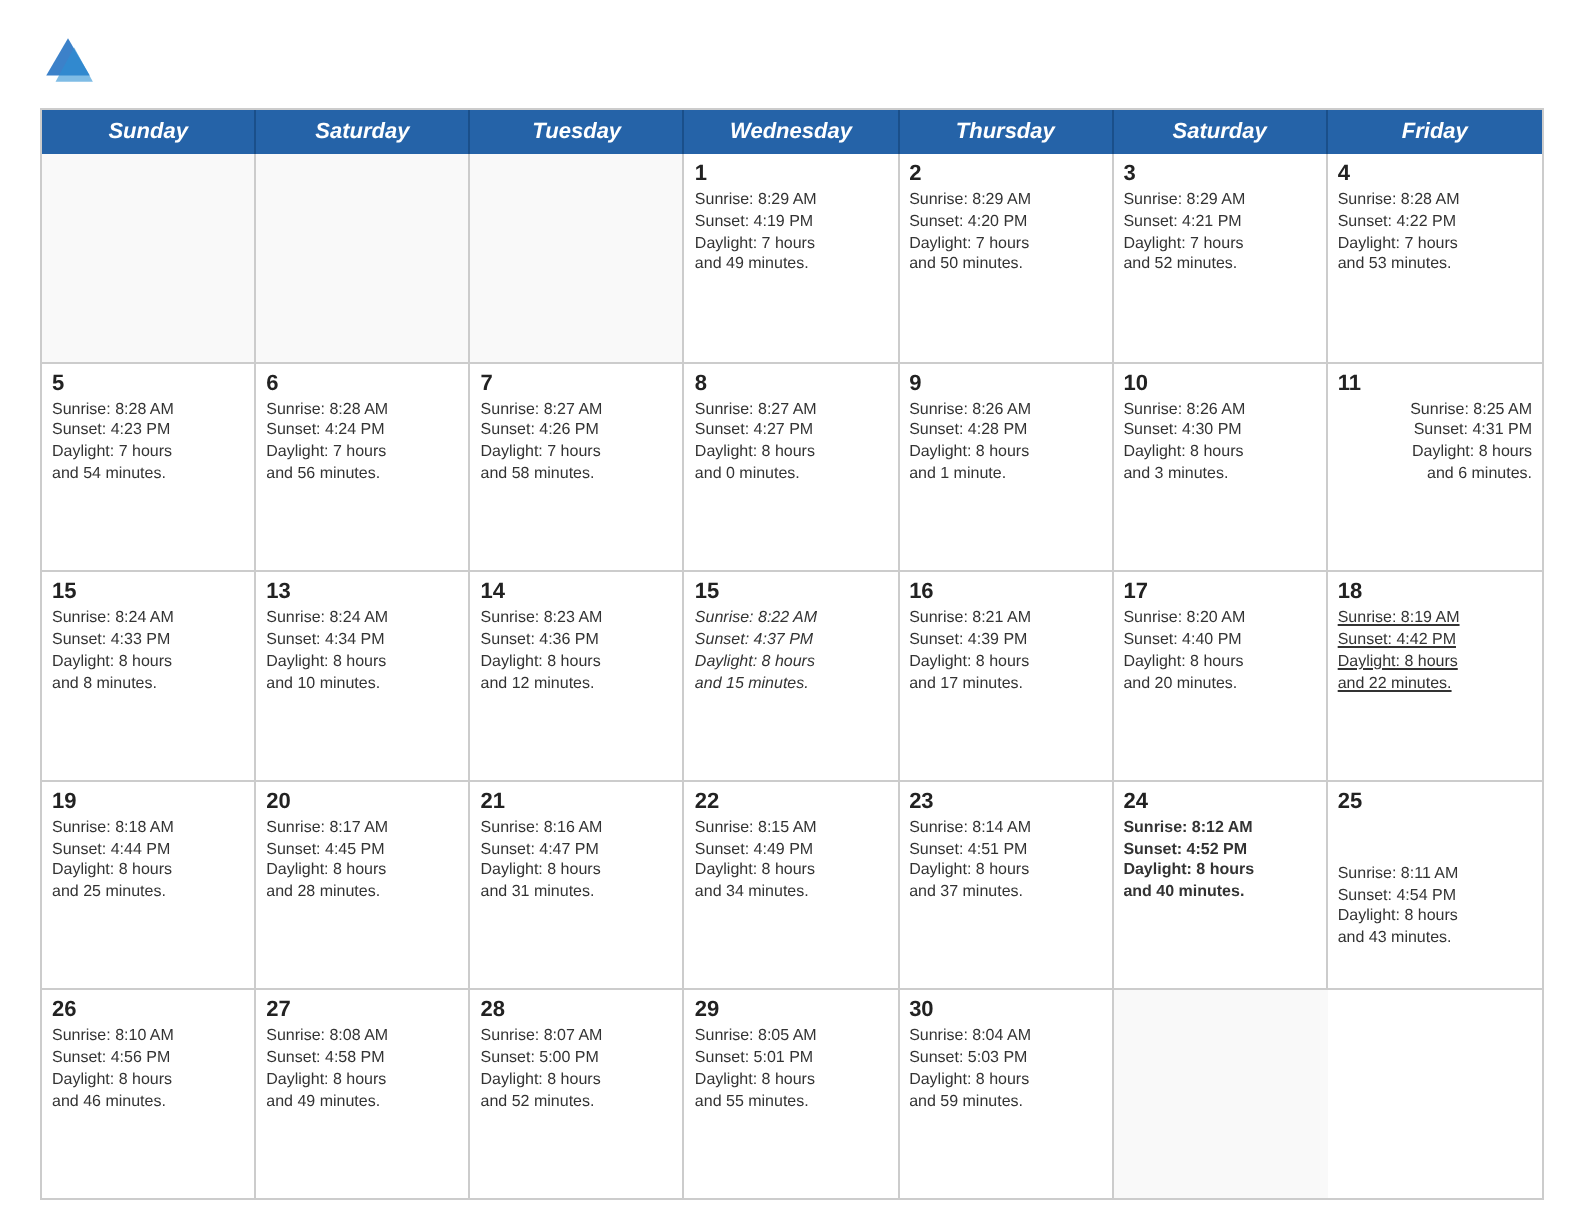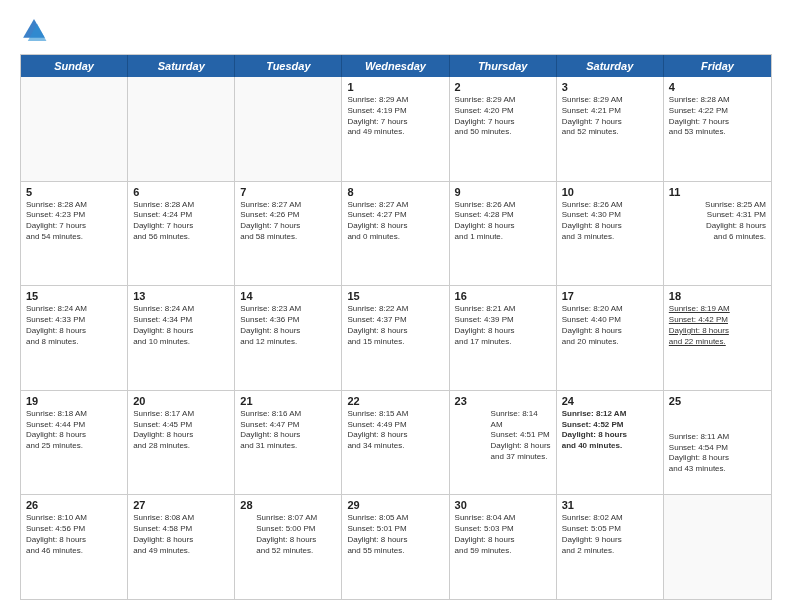--- a/index.html
+++ b/index.html
@@ -242,21 +242,21 @@
           </div>
           <div class="cal-cell">
             <span class="day-num">14</span>
             <div class="cell-detail" style="white-space: pre-line;">Sunrise: 8:23 AM
 Sunset: 4:36 PM
 Daylight: 8 hours
 and 12 minutes.</div>
           </div>
           <div class="cal-cell">
             <span class="day-num">15</span>
-            <div class="cell-detail" style="white-space: pre-line;">Sunrise: 8:22 AM
+            <div class="cell-detail" style="white-space: pre-line; font-style: italic;">Sunrise: 8:22 AM
 Sunset: 4:37 PM
 Daylight: 8 hours
 and 15 minutes.</div>
           </div>
           <div class="cal-cell">
             <span class="day-num">16</span>
             <div class="cell-detail" style="white-space: pre-line;">Sunrise: 8:21 AM
 Sunset: 4:39 PM
 Daylight: 8 hours
 and 17 minutes.</div>
@@ -300,21 +300,21 @@
           </div>
           <div class="cal-cell">
             <span class="day-num">22</span>
             <div class="cell-detail" style="white-space: pre-line;">Sunrise: 8:15 AM
 Sunset: 4:49 PM
 Daylight: 8 hours
 and 34 minutes.</div>
           </div>
           <div class="cal-cell">
             <span class="day-num">23</span>
-            <div class="cell-detail" style="white-space: pre-line; margin-left: 36px;">Sunrise: 8:14 AM
+            <div class="cell-detail" style="white-space: pre-line;">Sunrise: 8:14 AM
 Sunset: 4:51 PM
 Daylight: 8 hours
 and 37 minutes.</div>
           </div>
           <div class="cal-cell">
             <span class="day-num">24</span>
             <div class="cell-detail" style="white-space: pre-line; font-weight: bold;">Sunrise: 8:12 AM
 Sunset: 4:52 PM
 Daylight: 8 hours
 and 40 minutes.</div>
@@ -337,43 +337,36 @@
           </div>
           <div class="cal-cell">
             <span class="day-num">27</span>
             <div class="cell-detail" style="white-space: pre-line;">Sunrise: 8:08 AM
 Sunset: 4:58 PM
 Daylight: 8 hours
 and 49 minutes.</div>
           </div>
           <div class="cal-cell">
             <span class="day-num">28</span>
-            <div class="cell-detail" style="white-space: pre-line; margin-left: 16px;">Sunrise: 8:07 AM
+            <div class="cell-detail" style="white-space: pre-line;">Sunrise: 8:07 AM
 Sunset: 5:00 PM
 Daylight: 8 hours
 and 52 minutes.</div>
           </div>
           <div class="cal-cell">
             <span class="day-num">29</span>
             <div class="cell-detail" style="white-space: pre-line;">Sunrise: 8:05 AM
 Sunset: 5:01 PM
 Daylight: 8 hours
 and 55 minutes.</div>
           </div>
           <div class="cal-cell">
             <span class="day-num">30</span>
             <div class="cell-detail" style="white-space: pre-line;">Sunrise: 8:04 AM
 Sunset: 5:03 PM
 Daylight: 8 hours
 and 59 minutes.</div>
-          </div>
-          <div class="cal-cell">
-            <span class="day-num">31</span>
-            <div class="cell-detail" style="white-space: pre-line;">Sunrise: 8:02 AM
-Sunset: 5:05 PM
-Daylight: 9 hours
-and 2 minutes.</div>
           </div>
           <div class="cal-cell empty"></div>
         </div>
       </div>
   </div>
 </div>
 
 </body></html>

